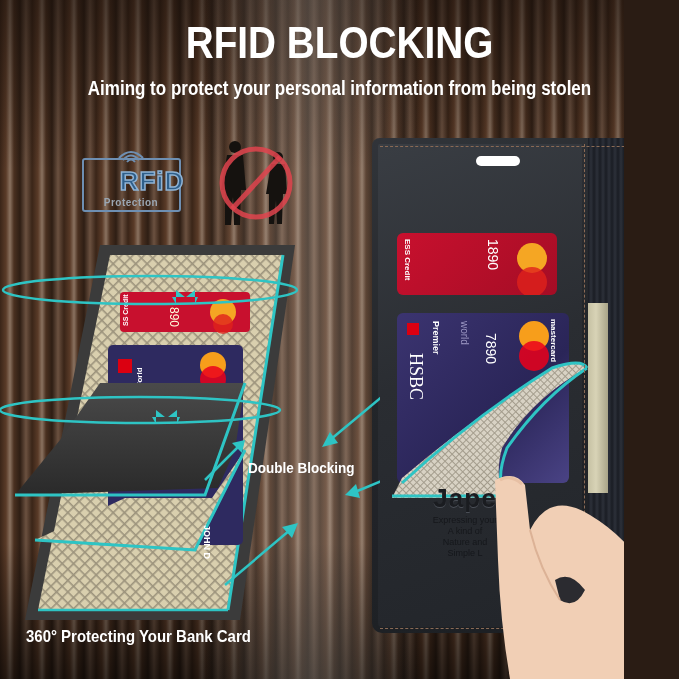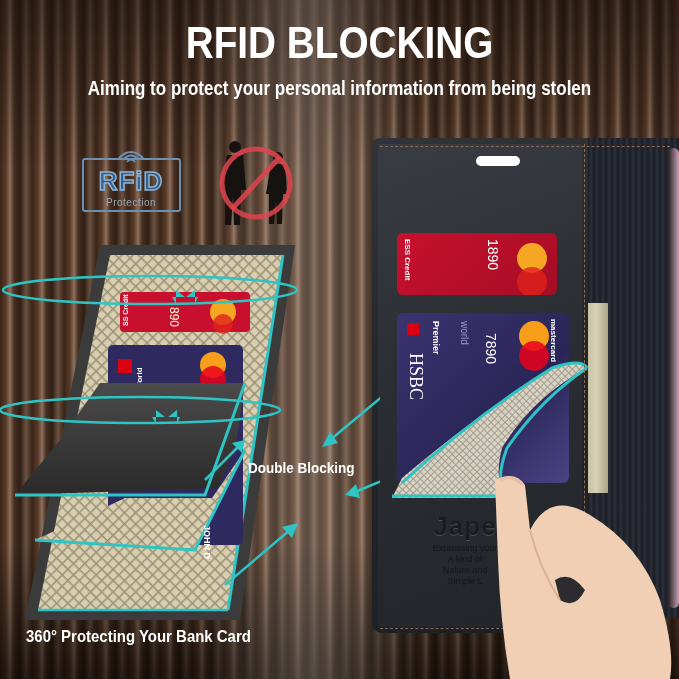--- a/index.html
+++ b/index.html
@@ -1,35 +1,35 @@
 <!DOCTYPE html>
 <html><head>
 <meta charset="utf-8">
 <style>
   html, body { margin:0; padding:0; }
   body { width:679px; height:679px; overflow:hidden; background:#2a1c14; font-family:"Liberation Sans", sans-serif; }
-  .stage { position:relative; width:679px; height:679px; overflow:hidden;
+  .stage { position:relative; width:624px; height:679px; overflow:hidden;
     background:
       linear-gradient(180deg, rgba(20,12,8,0.55) 0%, rgba(0,0,0,0) 25%, rgba(0,0,0,0) 80%, rgba(0,0,0,0.6) 100%),
       repeating-linear-gradient(90deg, #3a2518 0px, #5a3b28 6px, #8a7260 10px, #4a3020 14px, #2e1e14 20px, #6b5140 26px, #3a2518 32px);
   }
   .stage::after { content:""; position:absolute; left:200px; top:0; width:220px; height:679px;
     background:linear-gradient(90deg, rgba(255,255,255,0) 0%, rgba(220,210,200,0.25) 50%, rgba(255,255,255,0) 100%); pointer-events:none; }
 
   .title { position:absolute; left:0; width:679px; top:18px; text-align:center; color:#fff; font-weight:700;
     font-size:44px; letter-spacing:0px; z-index:5; transform:scaleX(0.88); }
   .subtitle { position:absolute; left:0; width:679px; top:77px; text-align:center; color:#fff; font-weight:700;
     font-size:20px; z-index:5; transform:scaleX(0.85); }
 
   
   .rfid { position:absolute; left:82px; top:158px; width:95px; height:50px; border:2px solid #6e8fb2; border-radius:3px; z-index:5; }
   .rfid .waves { position:absolute; left:32px; top:-14px; width:30px; height:20px; }
   .rfid .letters { position:absolute; left:4px; top:6px; width:86px; text-align:center; color:#2f5f8a; font-weight:900;
-    font-size:26px; -webkit-text-stroke:1.5px #8fb3d5; letter-spacing:1px; }
-  .rfid .prot { position:absolute; left:2px; bottom:2px; width:90px; text-align:center; color:#9aa6b2; font-size:10px; font-weight:400; letter-spacing:0.5px; }
+    font-size:26px; -webkit-text-stroke:1.5px #8fb3d5; letter-spacing:1px;padding-left:21px; }
+  .rfid .prot { position:absolute; left:2px; bottom:2px; width:90px; text-align:center; color:#9aa6b2; font-size:10px; font-weight:700; letter-spacing:0.5px; }
 
   .noskim { position:absolute; left:210px; top:135px; width:90px; height:95px; z-index:5; }
 
   
   .diagram { position:absolute; left:0; top:240px; width:380px; height:400px; z-index:3; }
   .caption-360 { position:absolute; left:26px; top:627px; color:#fff; font-weight:700; font-size:17px; z-index:5; transform-origin:left; transform:scaleX(0.88); }
   .double-blocking { position:absolute; left:248px; top:459px; color:#fff; font-weight:700; font-size:15px; z-index:6; transform-origin:left; transform:scaleX(0.9); }
 
   
   .wallet { position:absolute; left:372px; top:138px; width:307px; height:500px; z-index:2; }
@@ -43,21 +43,21 @@
   .wallet-right { position:absolute; left:216px; top:0; width:91px; height:480px;
     background: repeating-linear-gradient(90deg, #1a1d24 0px, #2c3039 3px, #1a1d24 6px); }
   .phone-edge { position:absolute; left:296px; top:10px; width:11px; height:460px; background:linear-gradient(90deg,#222,#c9a0b8); border-radius:6px; }
   .cash { position:absolute; left:212px; top:165px; width:24px; height:190px; background:linear-gradient(90deg,#bdb89a,#d8d3b6,#a9a488); }
 
   .card { position:absolute; border-radius:6px; overflow:hidden; }
   .card-red { left:25px; top:95px; width:160px; height:62px; background:linear-gradient(135deg,#c8102e,#a40d25); }
   .card-blue { left:25px; top:175px; width:172px; height:170px; background:linear-gradient(135deg,#3b3470,#2a2558 60%,#4a4385); }
   .mc { position:absolute; width:30px; height:30px; border-radius:50%; }
   .vtext { position:absolute; color:#fff; font-weight:700; writing-mode:vertical-rl; }
-  .emboss { position:absolute; left:18px; top:345px; width:150px; color:#1d2026; text-align:center;margin-top:28px; }
+  .emboss { position:absolute; left:18px; top:345px; width:150px; color:#1d2026; text-align:center; }
   .emboss .brand { font-size:26px; font-weight:900; letter-spacing:1px; color:#1a1c20; text-shadow:0 1px 0 #4a4e56; }
   .emboss .line { font-size:9px; color:#15171b; margin-top:1px; }
 
   .hand { position:absolute; left:470px; top:470px; width:209px; height:209px; z-index:7; }
 </style>
 </head>
 <body>
 
 <div class="stage">
 

